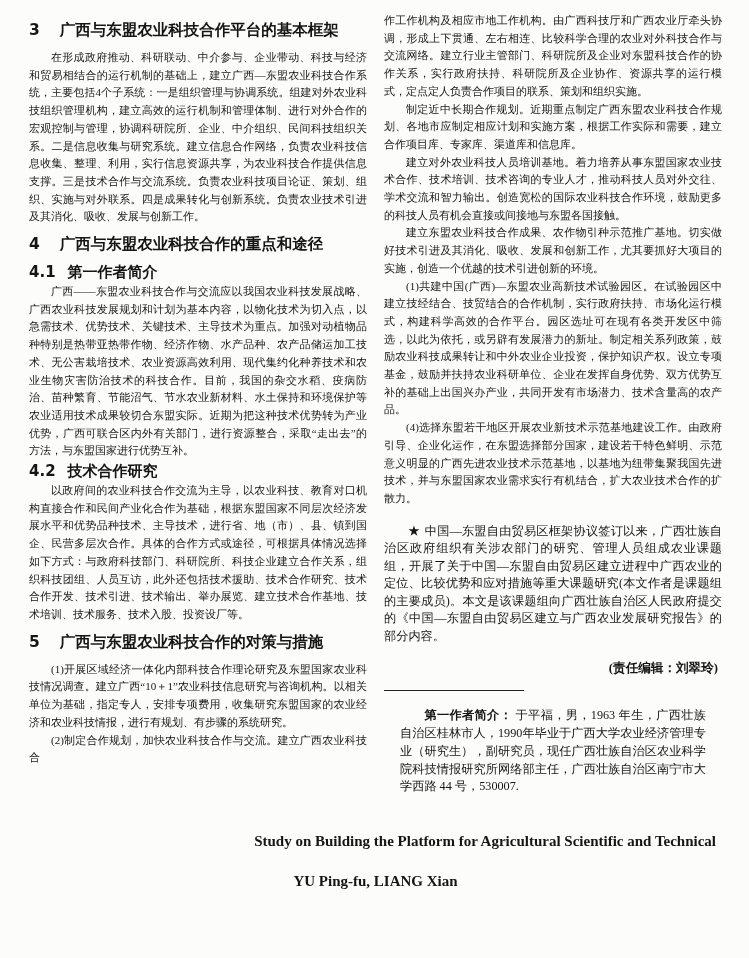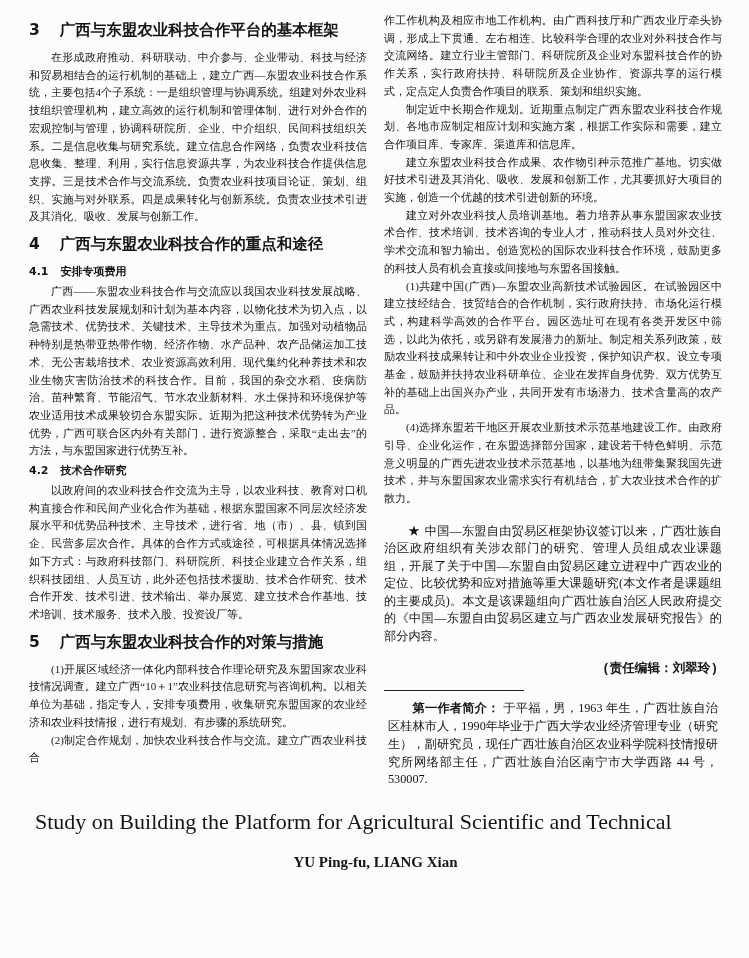--- a/index.html
+++ b/index.html
@@ -18,46 +18,46 @@
 
   .sec-heading {
     font-family: "DejaVu Sans", sans-serif;
     font-weight: bold; font-size: 15.5px; line-height: 20px;
     margin: 8px 0 9px 0; display: flex;
   }
   .sec-heading .num { margin-right: 20px; }
 
   .sub-heading {
     font-family: "DejaVu Sans", sans-serif;
-    font-weight: bold; font-size: 11px; line-height: 18px;
+    font-weight: bold; font-size: 15px; line-height: 18px;
     margin: 2px 0 2px 0; display: flex;
   }
   .sub-heading .num { margin-right: 12px; }
 
   .cn-para {
     font-size: 11px; line-height: 17.7px;
     text-align: justify; text-indent: 2em; margin: 0;
   }
   .cn-para.noindent { text-indent: 0; }
 
   .footnote { margin-top: 15px; font-size: 12.2px; line-height: 17.5px; text-align: justify; text-indent: 2em; }
   .footnote .star { font-weight: bold; margin-right: 2px; }
 
-  .editor-line { text-align: right; font-size: 12.6px; font-weight: bold; margin: 15px 4px 0 0; font-family: Liberation Mono, monospace; }
+  .editor-line { text-align: right; font-size: 12.6px; font-weight: bold; margin: 15px 4px 0 0; }
 
   .bio-rule { width: 140px; border: 0; border-top: 1.6px solid #222; margin: 13px 0 9px 0; }
 
-  .bio { font-size: 12.2px; line-height: 17.8px; text-align: justify; text-indent: 2em; margin: 4px; }
+  .bio { font-size: 12.2px; line-height: 17.8px; text-align: justify; text-indent: 2em; margin: 16px; }
   .bio .bio-label { font-weight: bold; }
 
   
   .english { margin-top: 14px; }
   .en-title {
-    text-align: left; font-weight: normal;
-    font-size: 22px; line-height: 30px;
+    text-align: right; font-weight: bold;
+    font-size: 15px; line-height: 30px;
     font-family: "Liberation Serif", serif;
     margin: 0 6px;
   }
   .en-title span { display: block; }
   .en-authors {
     text-align: center; font-weight: bold; font-size: 15px;
     margin: 17px 0 16px 0;
   }
 </style>
 </head>
@@ -75,21 +75,21 @@
       </div>
       <p class="cn-para">在形成政府推动、科研联动、中介参与、企业带动、科技与经济和贸易相结合的运行机制的基础上，建立广西—东盟农业科技合作系统，主要包括4个子系统：一是组织管理与协调系统。组建对外农业科技组织管理机构，建立高效的运行机制和管理体制、进行对外合作的宏观控制与管理，协调科研院所、企业、中介组织、民间科技组织关系。二是信息收集与研究系统。建立信息合作网络，负责农业科技信息收集、整理、利用，实行信息资源共享，为农业科技合作提供信息支撑。三是技术合作与交流系统。负责农业科技项目论证、策划、组织、实施与对外联系。四是成果转化与创新系统。负责农业技术引进及其消化、吸收、发展与创新工作。</p>
 
       <div class="sec-heading">
         <span class="num">4</span>
         <span>广西与东盟农业科技合作的重点和途径</span>
       </div>
 
       <div class="sub-heading">
         <span class="num">4.1</span>
-        <span>安排专项费用</span>
+        <span>第一作者简介</span>
       </div>
       <p class="cn-para">广西——东盟农业科技合作与交流应以我国农业科技发展战略、广西农业科技发展规划和计划为基本内容，以物化技术为切入点，以急需技术、优势技术、关键技术、主导技术为重点。加强对动植物品种特别是热带亚热带作物、经济作物、水产品种、农产品储运加工技术、无公害栽培技术、农业资源高效利用、现代集约化种养技术和农业生物灾害防治技术的科技合作。目前，我国的杂交水稻、疫病防治、苗种繁育、节能沼气、节水农业新材料、水土保持和环境保护等农业适用技术成果较切合东盟实际。近期为把这种技术优势转为产业优势，广西可联合区内外有关部门，进行资源整合，采取“走出去”的方法，与东盟国家进行优势互补。</p>
 
       <div class="sub-heading">
         <span class="num">4.2</span>
         <span>技术合作研究</span>
       </div>
       <p class="cn-para">以政府间的农业科技合作交流为主导，以农业科技、教育对口机构直接合作和民间产业化合作为基础，根据东盟国家不同层次经济发展水平和优势品种技术、主导技术，进行省、地（市）、县、镇到国企、民营多层次合作。具体的合作方式或途径，可根据具体情况选择如下方式：与政府科技部门、科研院所、科技企业建立合作关系，组织科技团组、人员互访，此外还包括技术援助、技术合作研究、技术合作开发、技术引进、技术输出、举办展览、建立技术合作基地、技术培训、技术服务、技术入股、投资设厂等。</p>
 
       <div class="sec-heading">
@@ -98,22 +98,22 @@
       </div>
       <p class="cn-para">(1)开展区域经济一体化内部科技合作理论研究及东盟国家农业科技情况调查。建立广西“10＋1”农业科技信息研究与咨询机构。以相关单位为基础，指定专人，安排专项费用，收集研究东盟国家的农业经济和农业科技情报，进行有规划、有步骤的系统研究。</p>
       <p class="cn-para">(2)制定合作规划，加快农业科技合作与交流。建立广西农业科技合</p>
 
     </div>
 
     <div class="col">
 
       <p class="cn-para noindent">作工作机构及相应市地工作机构。由广西科技厅和广西农业厅牵头协调，形成上下贯通、左右相连、比较科学合理的农业对外科技合作与交流网络。建立行业主管部门、科研院所及企业对东盟科技合作的协作关系，实行政府扶持、科研院所及企业协作、资源共享的运行模式，定点定人负责合作项目的联系、策划和组织实施。</p>
       <p class="cn-para">制定近中长期合作规划。近期重点制定广西东盟农业科技合作规划、各地市应制定相应计划和实施方案，根据工作实际和需要，建立合作项目库、专家库、渠道库和信息库。</p>
+      <p class="cn-para">建立对外农业科技人员培训基地。着力培养从事东盟国家农业技术合作、技术培训、技术咨询的专业人才，推动科技人员对外交往、学术交流和智力输出。创造宽松的国际农业科技合作环境，鼓励更多的科技人员有机会直接或间接地与东盟各国接触。</p>
       <p class="cn-para">建立东盟农业科技合作成果、农作物引种示范推广基地。切实做好技术引进及其消化、吸收、发展和创新工作，尤其要抓好大项目的实施，创造一个优越的技术引进创新的环境。</p>
-      <p class="cn-para">建立对外农业科技人员培训基地。着力培养从事东盟国家农业技术合作、技术培训、技术咨询的专业人才，推动科技人员对外交往、学术交流和智力输出。创造宽松的国际农业科技合作环境，鼓励更多的科技人员有机会直接或间接地与东盟各国接触。</p>
       <p class="cn-para">(1)共建中国(广西)—东盟农业高新技术试验园区。在试验园区中建立技经结合、技贸结合的合作机制，实行政府扶持、市场化运行模式，构建科学高效的合作平台。园区选址可在现有各类开发区中筛选，以此为依托，或另辟有发展潜力的新址。制定相关系列政策，鼓励农业科技成果转让和中外农业企业投资，保护知识产权。设立专项基金，鼓励并扶持农业科研单位、企业在发挥自身优势、双方优势互补的基础上出国兴办产业，共同开发有市场潜力、技术含量高的农产品。</p>
       <p class="cn-para">(4)选择东盟若干地区开展农业新技术示范基地建设工作。由政府引导、企业化运作，在东盟选择部分国家，建设若干特色鲜明、示范意义明显的广西先进农业技术示范基地，以基地为纽带集聚我国先进技术，并与东盟国家农业需求实行有机结合，扩大农业技术合作的扩散力。</p>
 
       <p class="footnote">
         <span class="star">★</span>
         <span>中国—东盟自由贸易区框架协议签订以来，广西壮族自治区政府组织有关涉农部门的研究、管理人员组成农业课题组，开展了关于中国—东盟自由贸易区建立进程中广西农业的定位、比较优势和应对措施等重大课题研究(本文作者是课题组的主要成员)。本文是该课题组向广西壮族自治区人民政府提交的《中国—东盟自由贸易区建立与广西农业发展研究报告》的部分内容。</span>
       </p>
 
       <div class="editor-line">(责任编辑：刘翠玲)</div>
 

